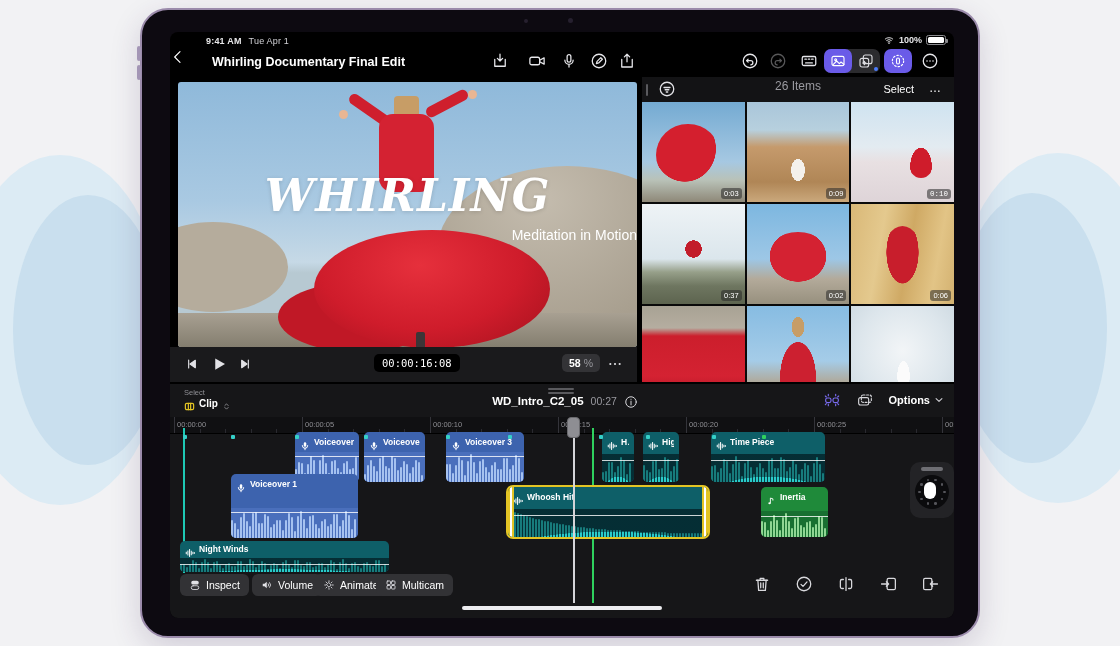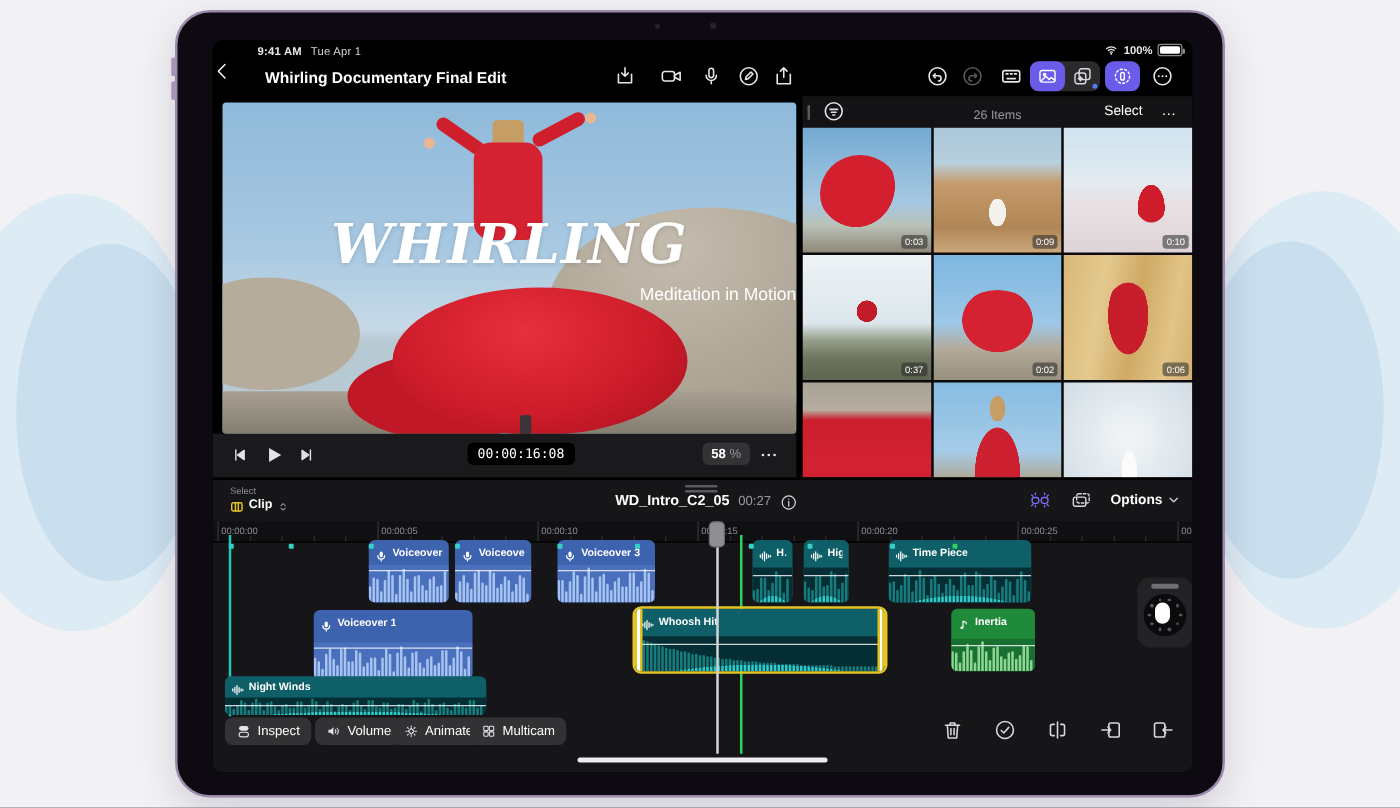--- a/index.html
+++ b/index.html
@@ -69,32 +69,32 @@
     font-family:"DejaVu Sans Mono", monospace;font-size:10.5px;color:#fff;}
   #zoom-pill{position:absolute;left:392px;top:7px;background:#333336;border-radius:5px;padding:3px 7px;font-size:10.5px;color:#fff;}
   #zoom-pill span{color:#98989e;margin-left:3px;}
   
   #media-panel{position:absolute;left:470px;top:45px;width:314px;height:305px;background:#0a0a0a;border-left:2px solid #000;}
   #mp-head{position:absolute;left:0;top:0;width:100%;height:25px;background:#131315;}
   #mp-handle{position:absolute;left:4px;top:7px;width:2px;height:12px;background:#5a5a5e;border-radius:1px;}
   #mp-filter{position:absolute;left:16px;top:3px;width:18px;height:18px;color:#e2e2e6;}
   #mp-titlebox{position:absolute;left:0;top:2px;width:100%;text-align:center;}
   #mp-title{font-size:11px;font-weight:bold;color:#fff;}
-  #mp-count{font-size:10px;color:#9a9aa0;margin-top:8px;}
+  #mp-count{font-size:12px;color:#9a9aa0;margin-top:0;}
   #mp-select{position:absolute;right:40px;top:6px;font-size:11px;color:#fff;}
   #mp-more{position:absolute;right:12px;top:4px;font-size:12px;color:#fff;letter-spacing:1px;}
   #thumb-grid{position:absolute;left:0;top:25px;width:100%;height:280px;display:grid;
     grid-template-columns:1fr 1fr 1fr;grid-auto-rows:100px;gap:2px;overflow:hidden;}
   .thumb{position:relative;overflow:hidden;}
   .thumb .dur{position:absolute;right:3px;bottom:3px;font-size:7.5px;color:#fff;background:rgba(40,40,40,.55);
     padding:1px 3px;border-radius:3px;}
   .blob{position:absolute;border-radius:50%;}
   .th1{background:linear-gradient(180deg,#74aad2 0%,#a6c8e2 60%,#b9c2b8 78%,#8e8878 100%);}
   .th2{background:linear-gradient(180deg,#a9c6da 0%,#b7d0de 28%,#c59a6c 45%,#b08656 80%,#caa87c 100%);}
-  .th3{background:linear-gradient(180deg,#cfe3f0 0%,#e3ebf1 45%,#e8e0e2 60%,#ded4d8 100%);}
+  .th3{background:linear-gradient(180deg,#cfe3f0 0%,#e3ebf1 45%,#e8e0e2 60%,#ded4d8 100%);font-family:Liberation Mono, monospace;}
   .th4{background:linear-gradient(180deg,#eef3f6 0%,#dbe6ec 55%,#97a08a 68%,#6e7660 82%,#5d644f 100%);}
   .th5{background:linear-gradient(180deg,#7db7e0 0%,#9dc7e6 55%,#b3aa9a 75%,#97907e 100%);}
   .th6{background:linear-gradient(100deg,#d9b877 0%,#e4c98e 30%,#cfa964 55%,#e2c486 80%,#d3b170 100%);}
   .th7{background:linear-gradient(180deg,#a8a294 0%,#b5ada0 22%,#cc1e2c 30%,#d42232 70%,#a8121f 100%);}
   .th8{background:linear-gradient(180deg,#87bce2 0%,#a5cce8 55%,#b0a694 78%,#9b9280 100%);}
   .th9{background:radial-gradient(ellipse at 50% 45%,#f2f5f7 0%,#dde6ec 60%,#ccd8e0 100%);}
   
   #timeline{position:absolute;left:0;top:350px;width:784px;height:236px;background:var(--tl);border-top:2px solid #000;}
   #tl-head{position:absolute;left:0;top:0;width:100%;height:32px;}
   #tl-select-label{position:absolute;left:14px;top:4px;font-size:7.5px;color:#8e8e93;}
@@ -628,21 +628,21 @@
               <i style="height: 46.6089%;"></i>
               <i style="height: 67.4764%;"></i>
               <i style="height: 59.8703%;"></i>
               <i style="height: 22.0361%;"></i>
               <i style="height: 67.5818%;"></i>
               <i style="height: 87.9224%;"></i>
               <i style="height: 65.2172%;"></i>
               <i style="height: 31.6857%;"></i>
             </div>
           </div>
-          <div class="clip voice" style="left: 61px; top: 104px; width: 127px; height: 56px; margin-left: 20px;">
+          <div class="clip voice" style="left: 61px; top: 90px; width: 127px; height: 64px;">
             <div class="head">
               <span class="cico"><svg viewBox="0 0 24 24" style="stroke-width:2.4">
                   <rect x="9" y="3" width="6" height="11" rx="3" fill="currentColor" stroke="none"></rect>
                   <path d="M5.5 11a6.5 6.5 0 0013 0M12 17.5V21"></path>
                 </svg></span>
               <span class="clabel">Voiceover 1</span>
             </div>
             <div class="wave">
               <i style="height: 60.3888%;"></i>
               <i style="height: 50.1541%;"></i>

